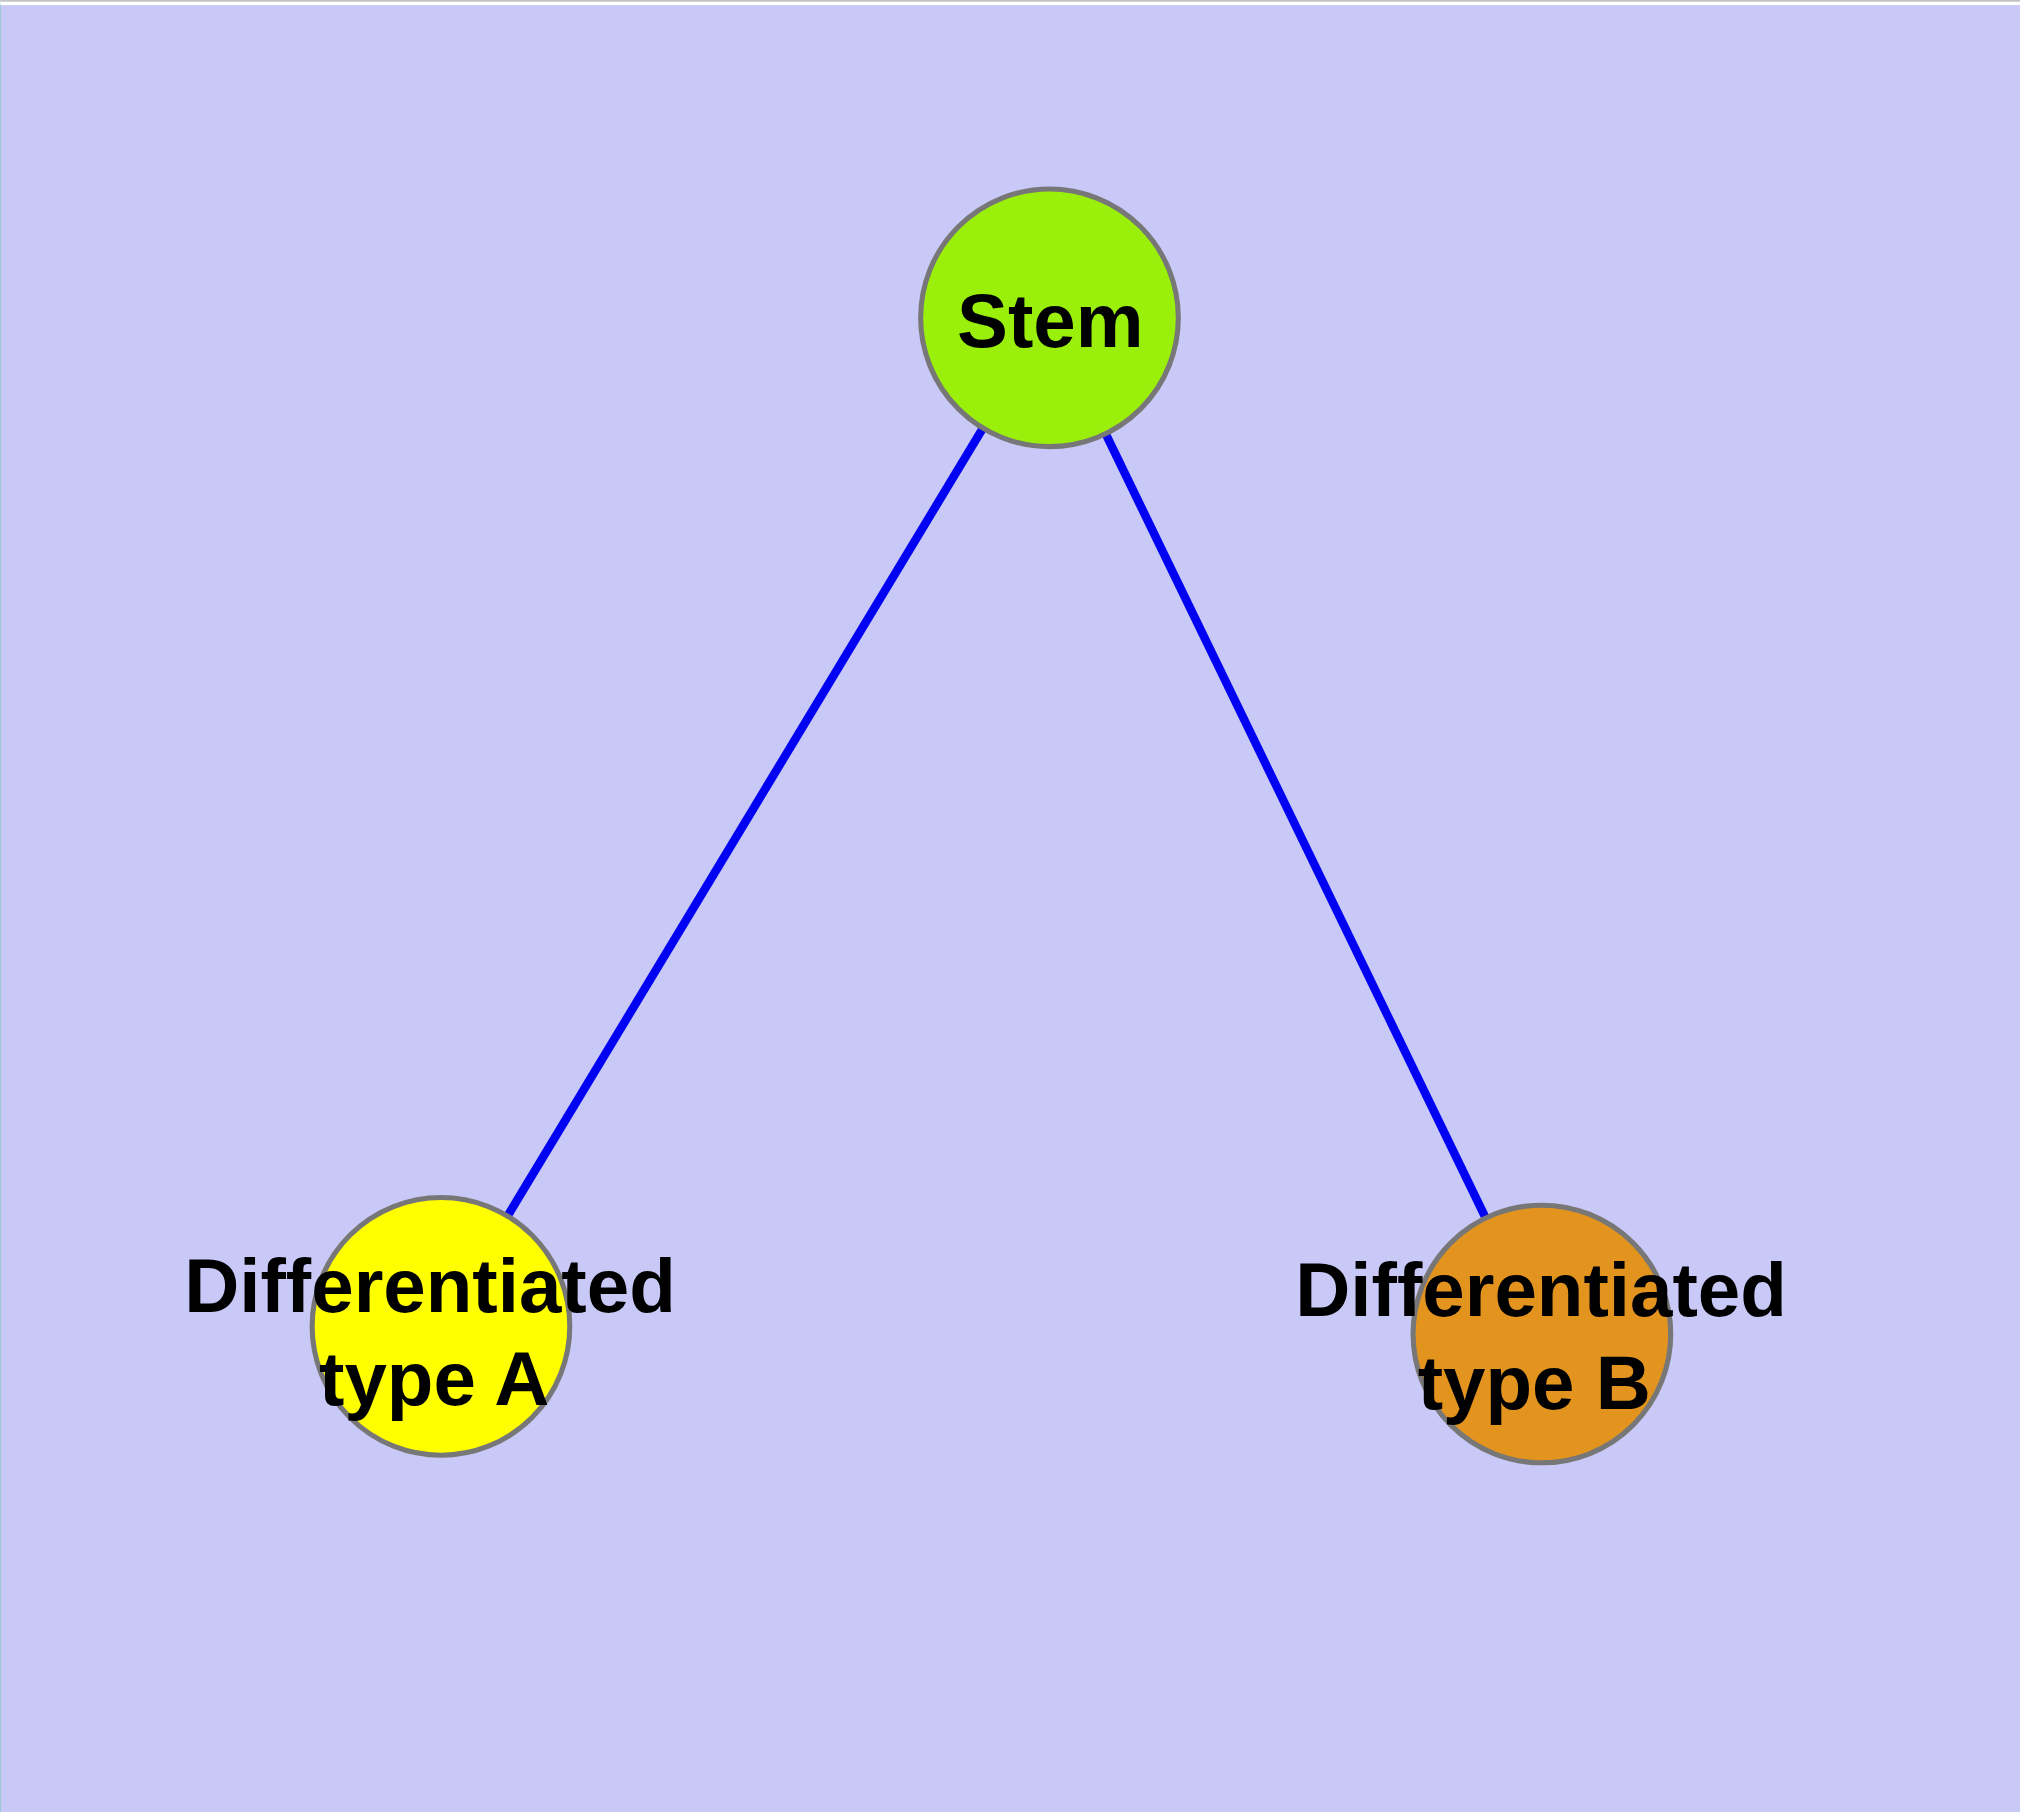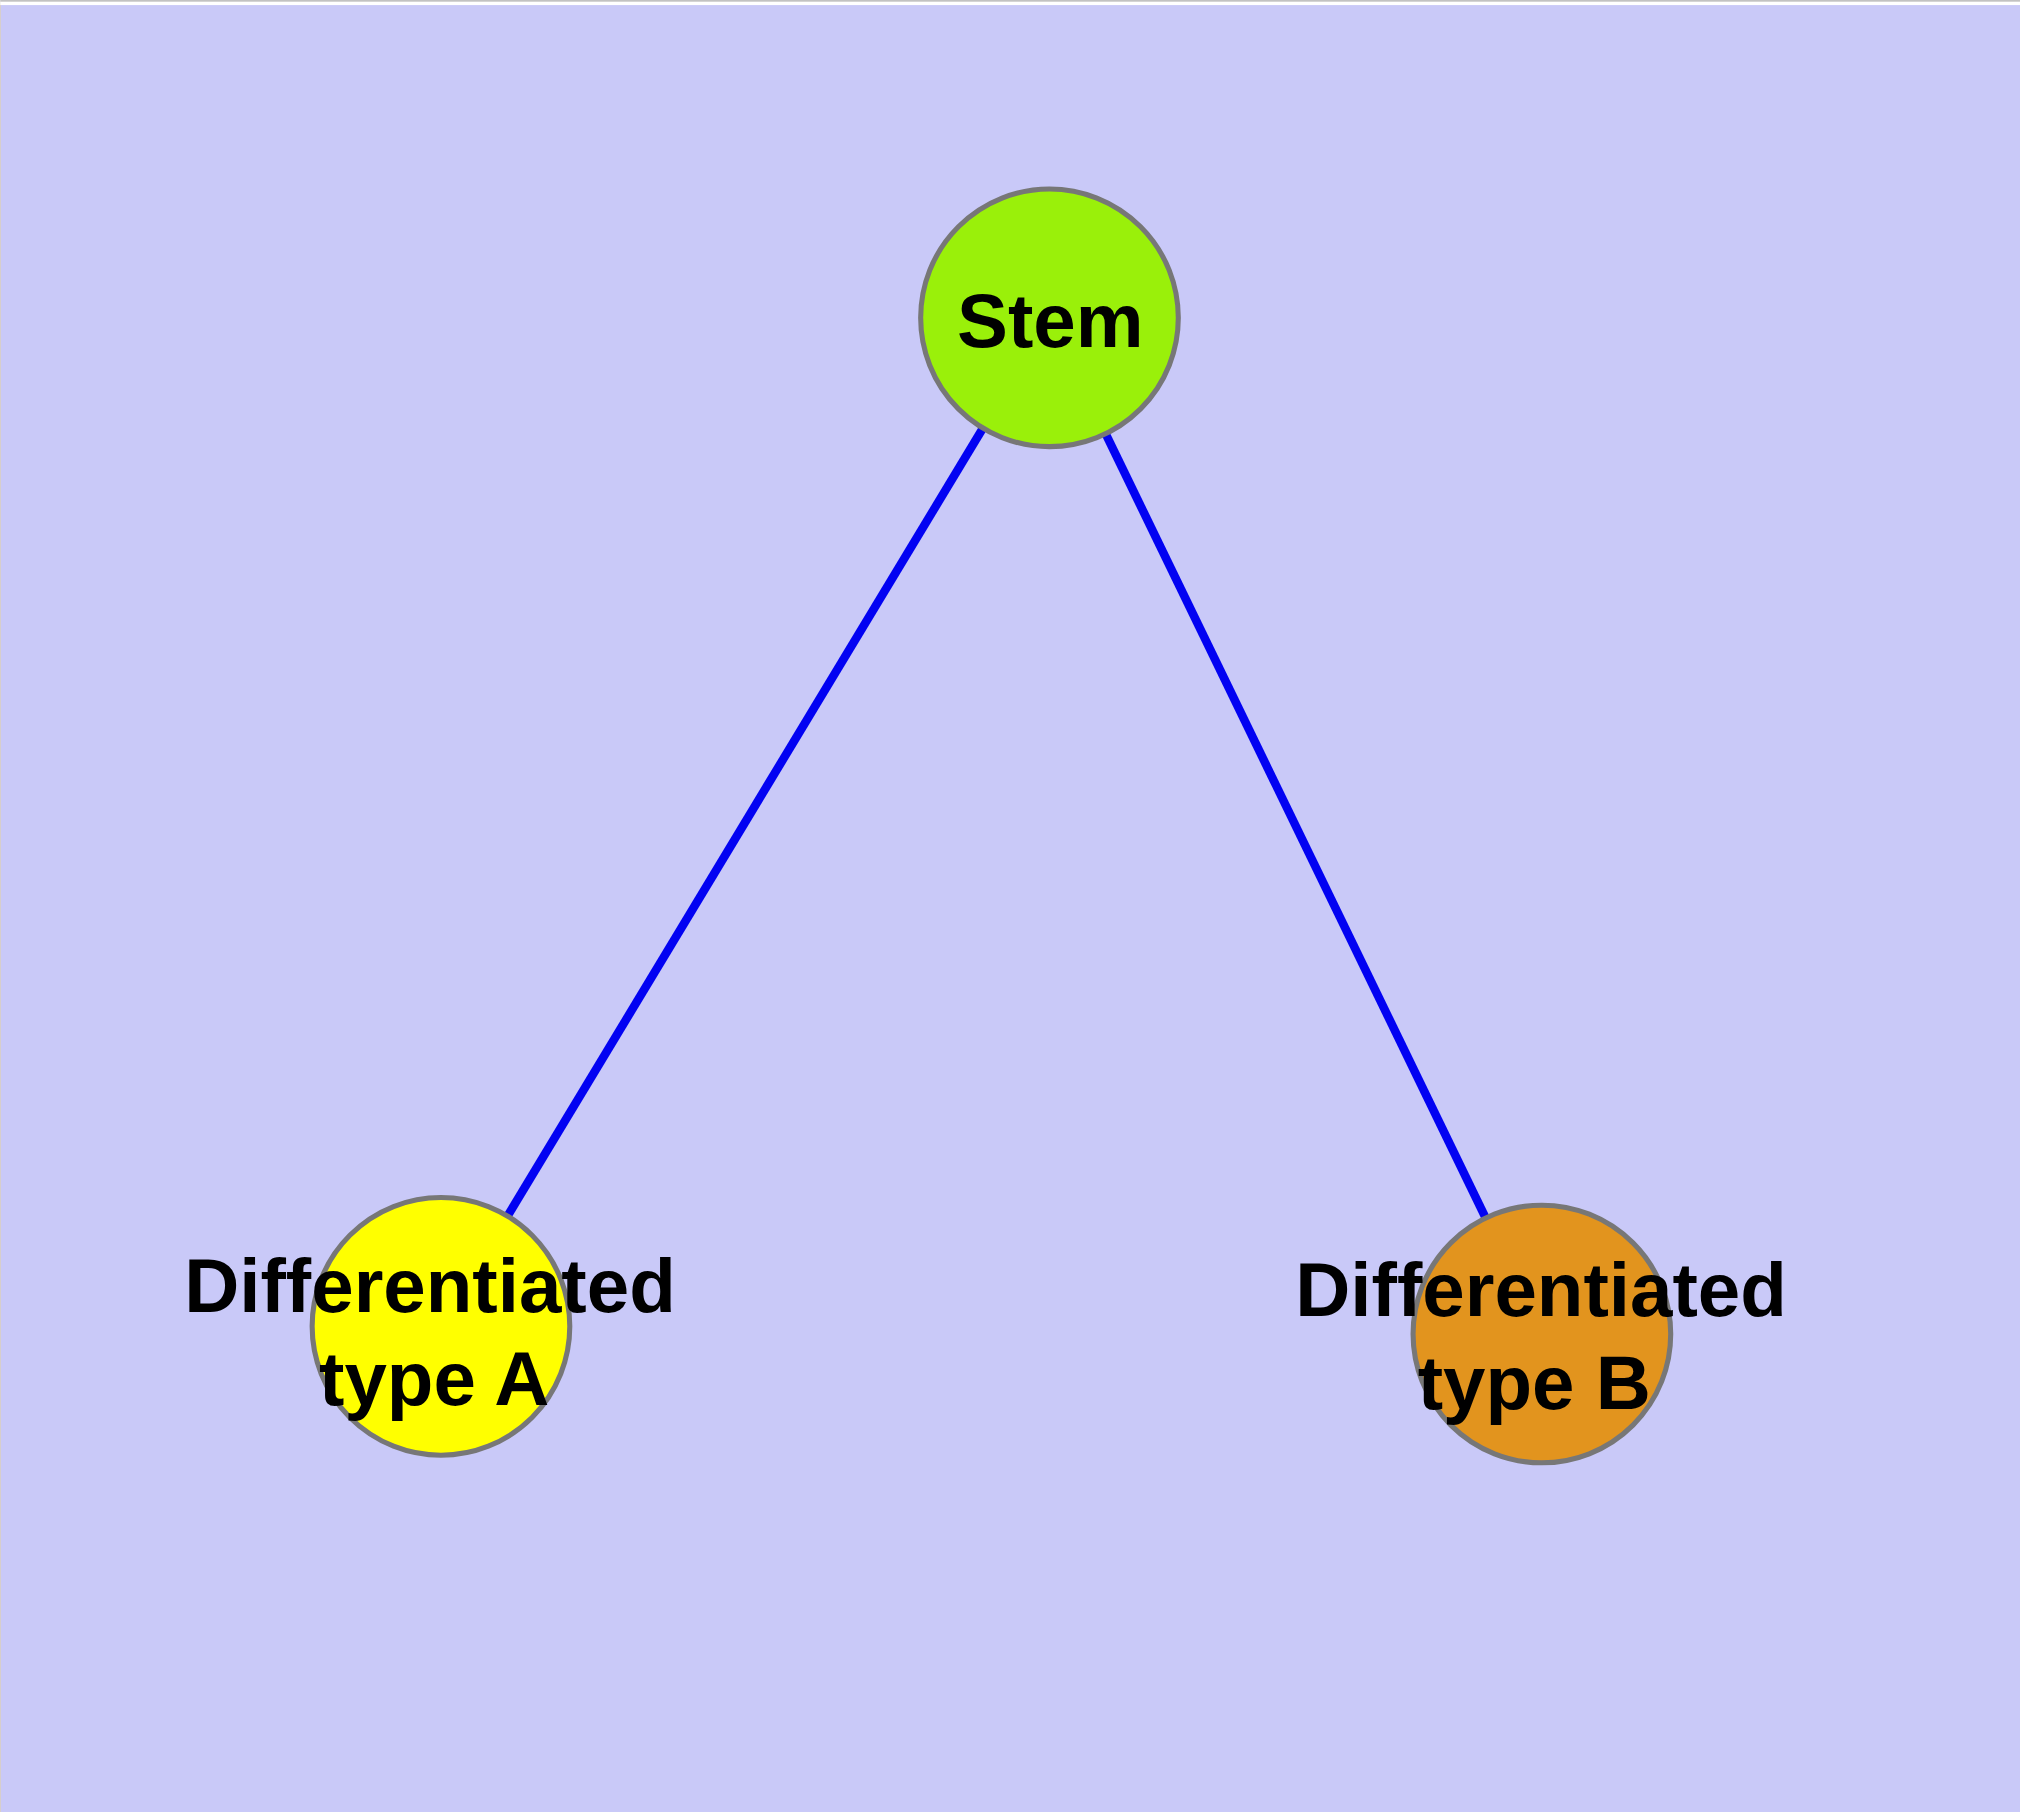--- a/index.html
+++ b/index.html
@@ -4,21 +4,21 @@
 <style>
   html, body {
     margin: 0;
     padding: 0;
   }
   .screen {
     position: relative;
     width: 2021px;
     height: 1812px;
     overflow: hidden;
-    background: #fde047;
+    background: #22c55e;
   }
   .diagram-svg {
     position: absolute;
     inset: 0;
     display: block;
   }
   .node-label {
     font-family: "Liberation Sans", sans-serif;
     font-weight: 700;
     font-size: 90px;

